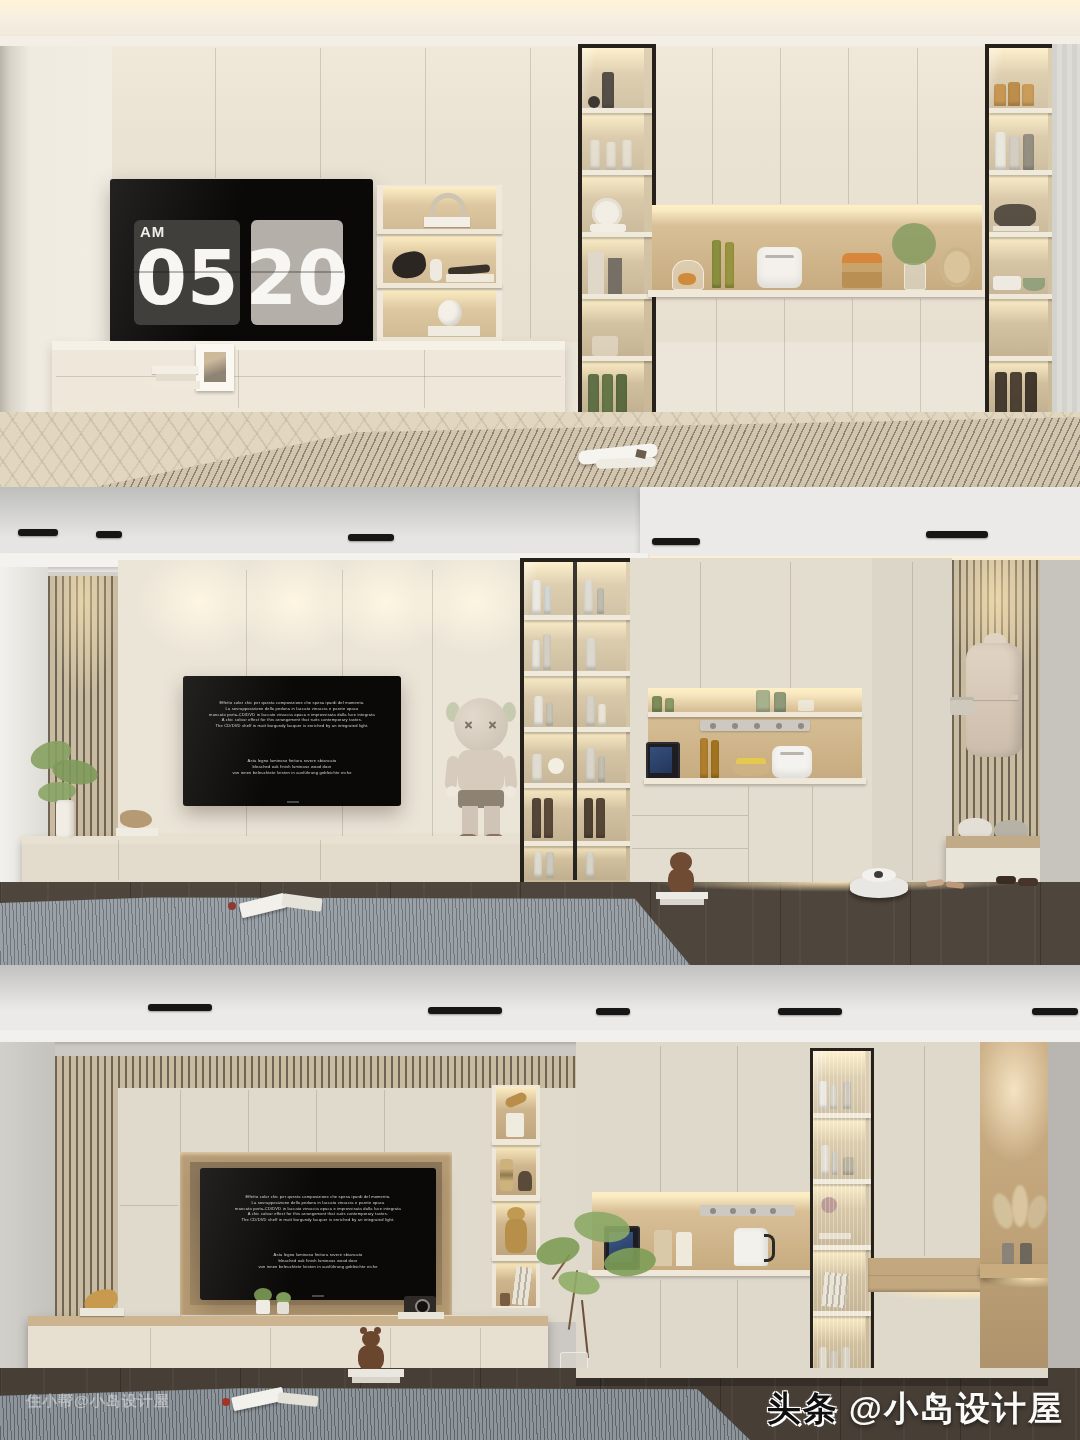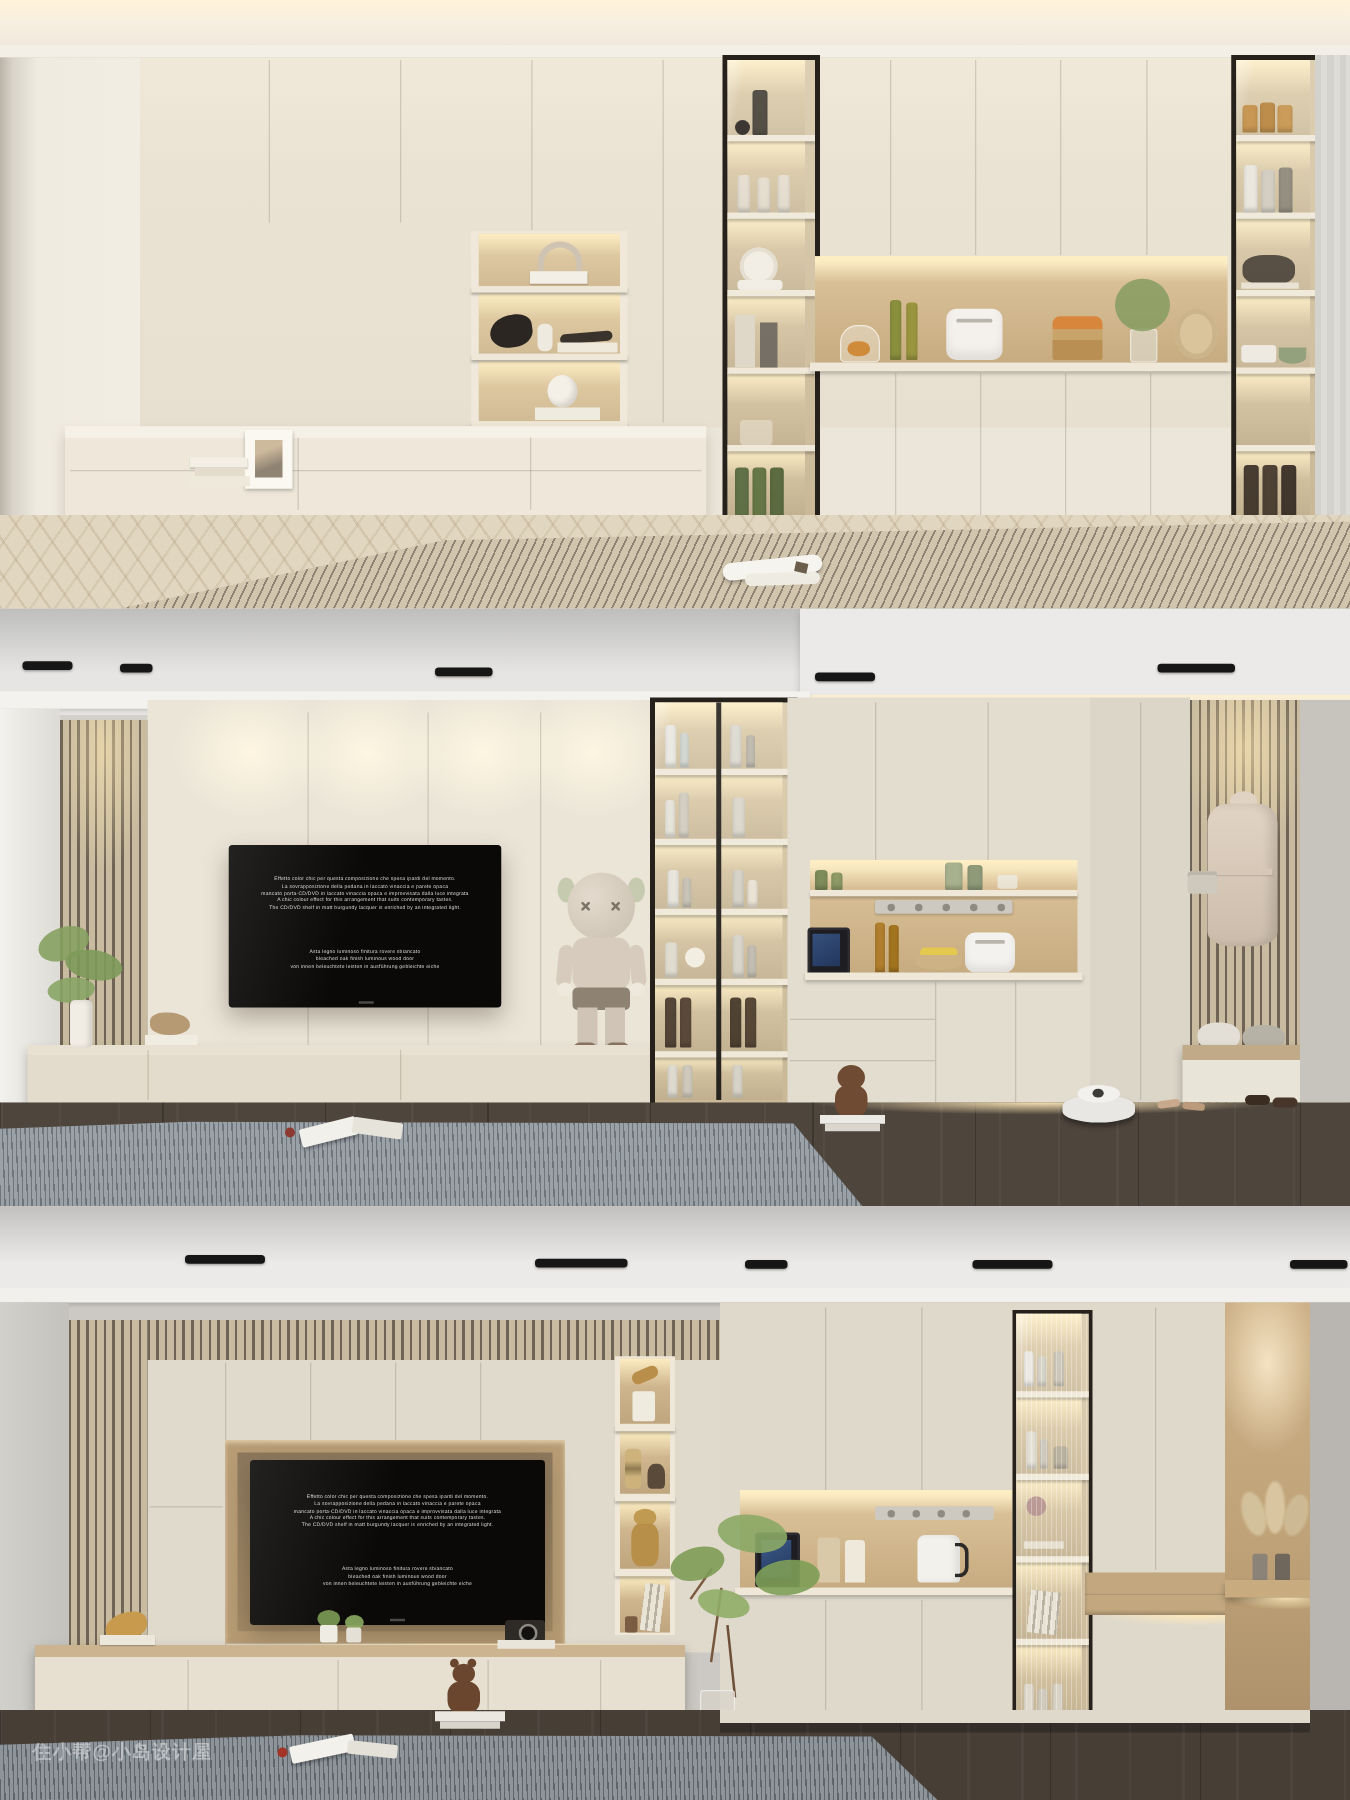--- a/index.html
+++ b/index.html
@@ -48,20 +48,31 @@
     <div class="abs" style="left:112px;top:46px;width:873px;height:296px;background:linear-gradient(180deg,#f0e9da,#eae3d4 30%,#e7dfd0);"></div>
     <div class="abs seamv" style="left:215px;top:48px;height:130px;"></div>
     <div class="abs seamv" style="left:320px;top:48px;height:130px;"></div>
     <div class="abs seamv" style="left:425px;top:48px;height:136px;"></div>
     <div class="abs seamv" style="left:530px;top:48px;height:290px;"></div>
     <div class="abs seamv" style="left:712px;top:48px;height:156px;"></div>
     <div class="abs seamv" style="left:780px;top:48px;height:156px;"></div>
     <div class="abs seamv" style="left:848px;top:48px;height:156px;"></div>
     <div class="abs seamv" style="left:917px;top:48px;height:156px;"></div>
 
+    <div class="abs tv" style="left:110px;top:179px;width:263px;height:164px;">
+      <div class="tvglare"></div>
+      <div class="abs" style="left:24px;top:41px;width:106px;height:105px;background:#413f3b;border-radius:6px;display:flex;align-items:flex-end;justify-content:center;">
+        <span class="digit" style="margin-bottom:10px;">05</span>
+      </div>
+      <div class="abs" style="left:141px;top:41px;width:92px;height:105px;background:#b4b0a9;border-radius:6px;display:flex;align-items:flex-end;justify-content:center;">
+        <span class="digit" style="margin-bottom:10px;">20</span>
+      </div>
+      <div class="abs" style="left:30px;top:44px;font-size:15px;font-weight:bold;color:#efeeea;letter-spacing:1px;">AM</div>
+      <div class="abs" style="left:24px;top:92px;width:209px;height:2px;background:rgba(15,15,15,.28);"></div>
+    </div>
 
     <div class="abs" style="left:377px;top:185px;width:125px;height:158px;background:#f0e9db;">
       <div class="abs cellglow" style="left:6px;top:2px;width:113px;height:42px;background-color:#dcc69f;"></div>
       <div class="abs cellglow" style="left:6px;top:50px;width:113px;height:48px;background-color:#dcc69f;"></div>
       <div class="abs cellglow" style="left:6px;top:104px;width:113px;height:48px;background-color:#dcc69f;"></div>
       <div class="board" style="top:44px;"></div>
       <div class="board" style="top:98px;"></div>
       <div class="board" style="top:152px;"></div>
       <div class="abs" style="left:53px;top:8px;width:26px;height:26px;border:5px solid #cfc3b1;border-bottom:none;border-radius:26px 26px 0 0;"></div>
       <div class="abs" style="left:47px;top:32px;width:46px;height:10px;background:#f3efe6;box-shadow:0 1px 1px rgba(0,0,0,.2);"></div>
@@ -510,14 +521,18 @@
       <div class="abs" style="left:362px;top:-37px;width:18px;height:16px;background:#6a462f;border-radius:50%;"></div>
       <div class="abs" style="left:360px;top:-41px;width:7px;height:7px;background:#6a462f;border-radius:50%;"></div>
       <div class="abs" style="left:374px;top:-41px;width:7px;height:7px;background:#6a462f;border-radius:50%;"></div>
       <div class="abs" style="left:358px;top:-23px;width:26px;height:26px;background:#6a462f;border-radius:40%;"></div>
       <div class="abs" style="left:348px;top:1px;width:56px;height:8px;background:#eae7e0;"></div>
       <div class="abs" style="left:352px;top:9px;width:48px;height:6px;background:#d8d4ca;"></div>
     </div>
   </div>
 
   <div class="wm-left">住小帮@小岛设计屋</div>
+  <div class="wm-right">
+    <span class="wm-brand">头条</span>
+    <span class="wm-handle">@小岛设计屋</span>
+  </div>
 
 </div>
 
 </body></html>

